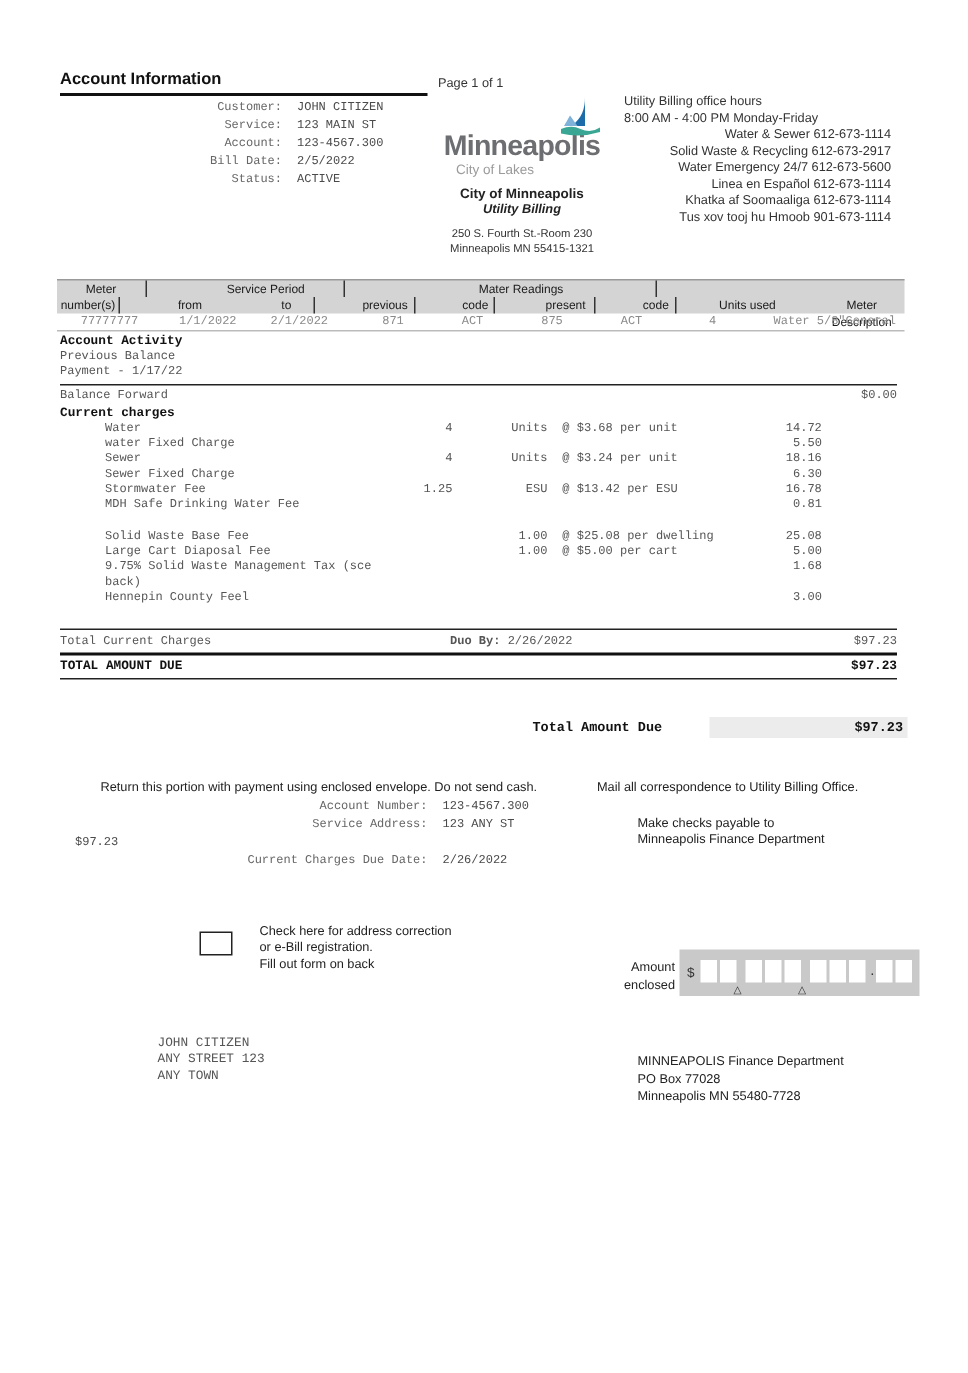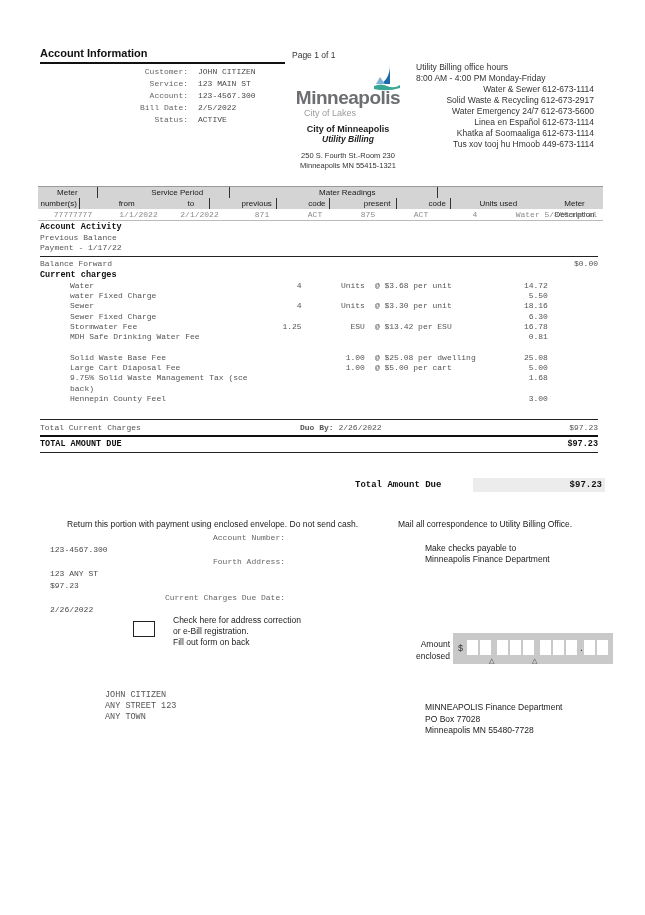--- a/index.html
+++ b/index.html
@@ -62,21 +62,21 @@
 
   
   .summary { position:absolute; left:355px; top:478px; width:250px; display:flex; font-size:9px; }
   .summary .s-label { font-family:"Liberation Mono","DejaVu Sans Mono",monospace; font-weight:bold; color:#111; width:118px; line-height:14px;}
   .summary .s-strip { flex:1; background:#ececec; text-align:right; font-family:"Liberation Mono","DejaVu Sans Mono",monospace; font-weight:bold; color:#111; line-height:14px; padding-right:3px;}
 
   
   .return-note { position:absolute; left:67px; top:519px; font-size:8.5px; color:#222; }
   .mail-note { position:absolute; left:398px; top:519px; font-size:8.5px; color:#222; }
   .stub-fields { position:absolute; left:40px; top:532px; font-size:8px; line-height:12px; color:#555; }
-  .stub-row { display:flex;flex-direction:column; }
+  .stub-row { display:flex; }
   .stub-row .lbl { width:245px; text-align:right; color:#666; }
   .stub-row .val { margin-left:10px; color:#4a4a4a; }
   .checks-note { position:absolute; left:425px; top:543px; font-size:8.5px; line-height:11px; color:#222; }
 
   .checkbox { position:absolute; left:133px; top:621px; width:22px; height:16px; border:1.6px solid #222; background:#fff; }
   .checkbox-lines { position:absolute; left:173px; top:615px; font-size:8.5px; line-height:11px; color:#222; }
 
   .amt-label { position:absolute; left:393px; top:638px; width:57px; text-align:right; font-size:8.5px; line-height:12px; color:#222; }
   .amt-box { position:absolute; left:453px; top:633px; width:160px; height:31px; background:#c9c9c9; }
   .amt-inner { position:absolute; left:5px; top:7px; display:flex; align-items:center; }
@@ -146,21 +146,21 @@
   </div>
 
   <div class="office">
     <div class="hours">Utility Billing office hours</div>
     <div class="hours">8:00 AM - 4:00 PM Monday-Friday</div>
     <div class="phones">Water &amp; Sewer 612-673-1114</div>
     <div class="phones">Solid Waste &amp; Recycling 612-673-2917</div>
     <div class="phones">Water Emergency 24/7 612-673-5600</div>
     <div class="phones">Linea en Español 612-673-1114</div>
     <div class="phones">Khatka af Soomaaliga 612-673-1114</div>
-    <div class="phones">Tus xov tooj hu Hmoob 449-673-1114</div>
+    <div class="phones">Tus xov tooj hu Hmoob 901-673-1114</div>
   </div>
 
   <div class="mtable">
     <div class="hrow first">
       <div class="hcell w-meter brd">Meter</div>
       <div class="hcell w-sp brd">Service Period</div>
       <div class="hcell w-mr brd">Mater Readings</div>
       <div class="hcell w-rest"></div>
     </div>
     <div class="hrow">
@@ -215,21 +215,21 @@
       <span class="c-qty"></span>
       <span class="c-unit"></span>
       <span class="c-rate"></span>
       <span class="c-amt">5.50</span>
       <span class="c-sp"></span>
     </div>
     <div class="crow">
       <span class="c-desc">Sewer</span>
       <span class="c-qty">4</span>
       <span class="c-unit">Units</span>
-      <span class="c-rate">@  $3.30 per unit</span>
+      <span class="c-rate">@  $3.24 per unit</span>
       <span class="c-amt">18.16</span>
       <span class="c-sp"></span>
     </div>
     <div class="crow">
       <span class="c-desc">Sewer Fixed Charge</span>
       <span class="c-qty"></span>
       <span class="c-unit"></span>
       <span class="c-rate"></span>
       <span class="c-amt">6.30</span>
       <span class="c-sp"></span>
@@ -309,21 +309,21 @@
 
   <div class="return-note">Return this portion with payment using enclosed envelope. Do not send cash.</div>
   <div class="mail-note">Mail all correspondence to Utility Billing Office.</div>
 
   <div class="stub-fields mono">
     <div class="stub-row">
       <span class="lbl">Account Number:</span>
       <span class="val">123-4567.300</span>
     </div>
     <div class="stub-row">
-      <span class="lbl">Fourth Address:</span>
+      <span class="lbl">Service Address:</span>
       <span class="val">123 ANY ST</span>
     </div>
     <div class="stub-row">
       <span class="val">$97.23</span>
     </div>
     <div class="stub-row">
       <span class="lbl">Current Charges Due Date:</span>
       <span class="val">2/26/2022</span>
     </div>
   </div>

